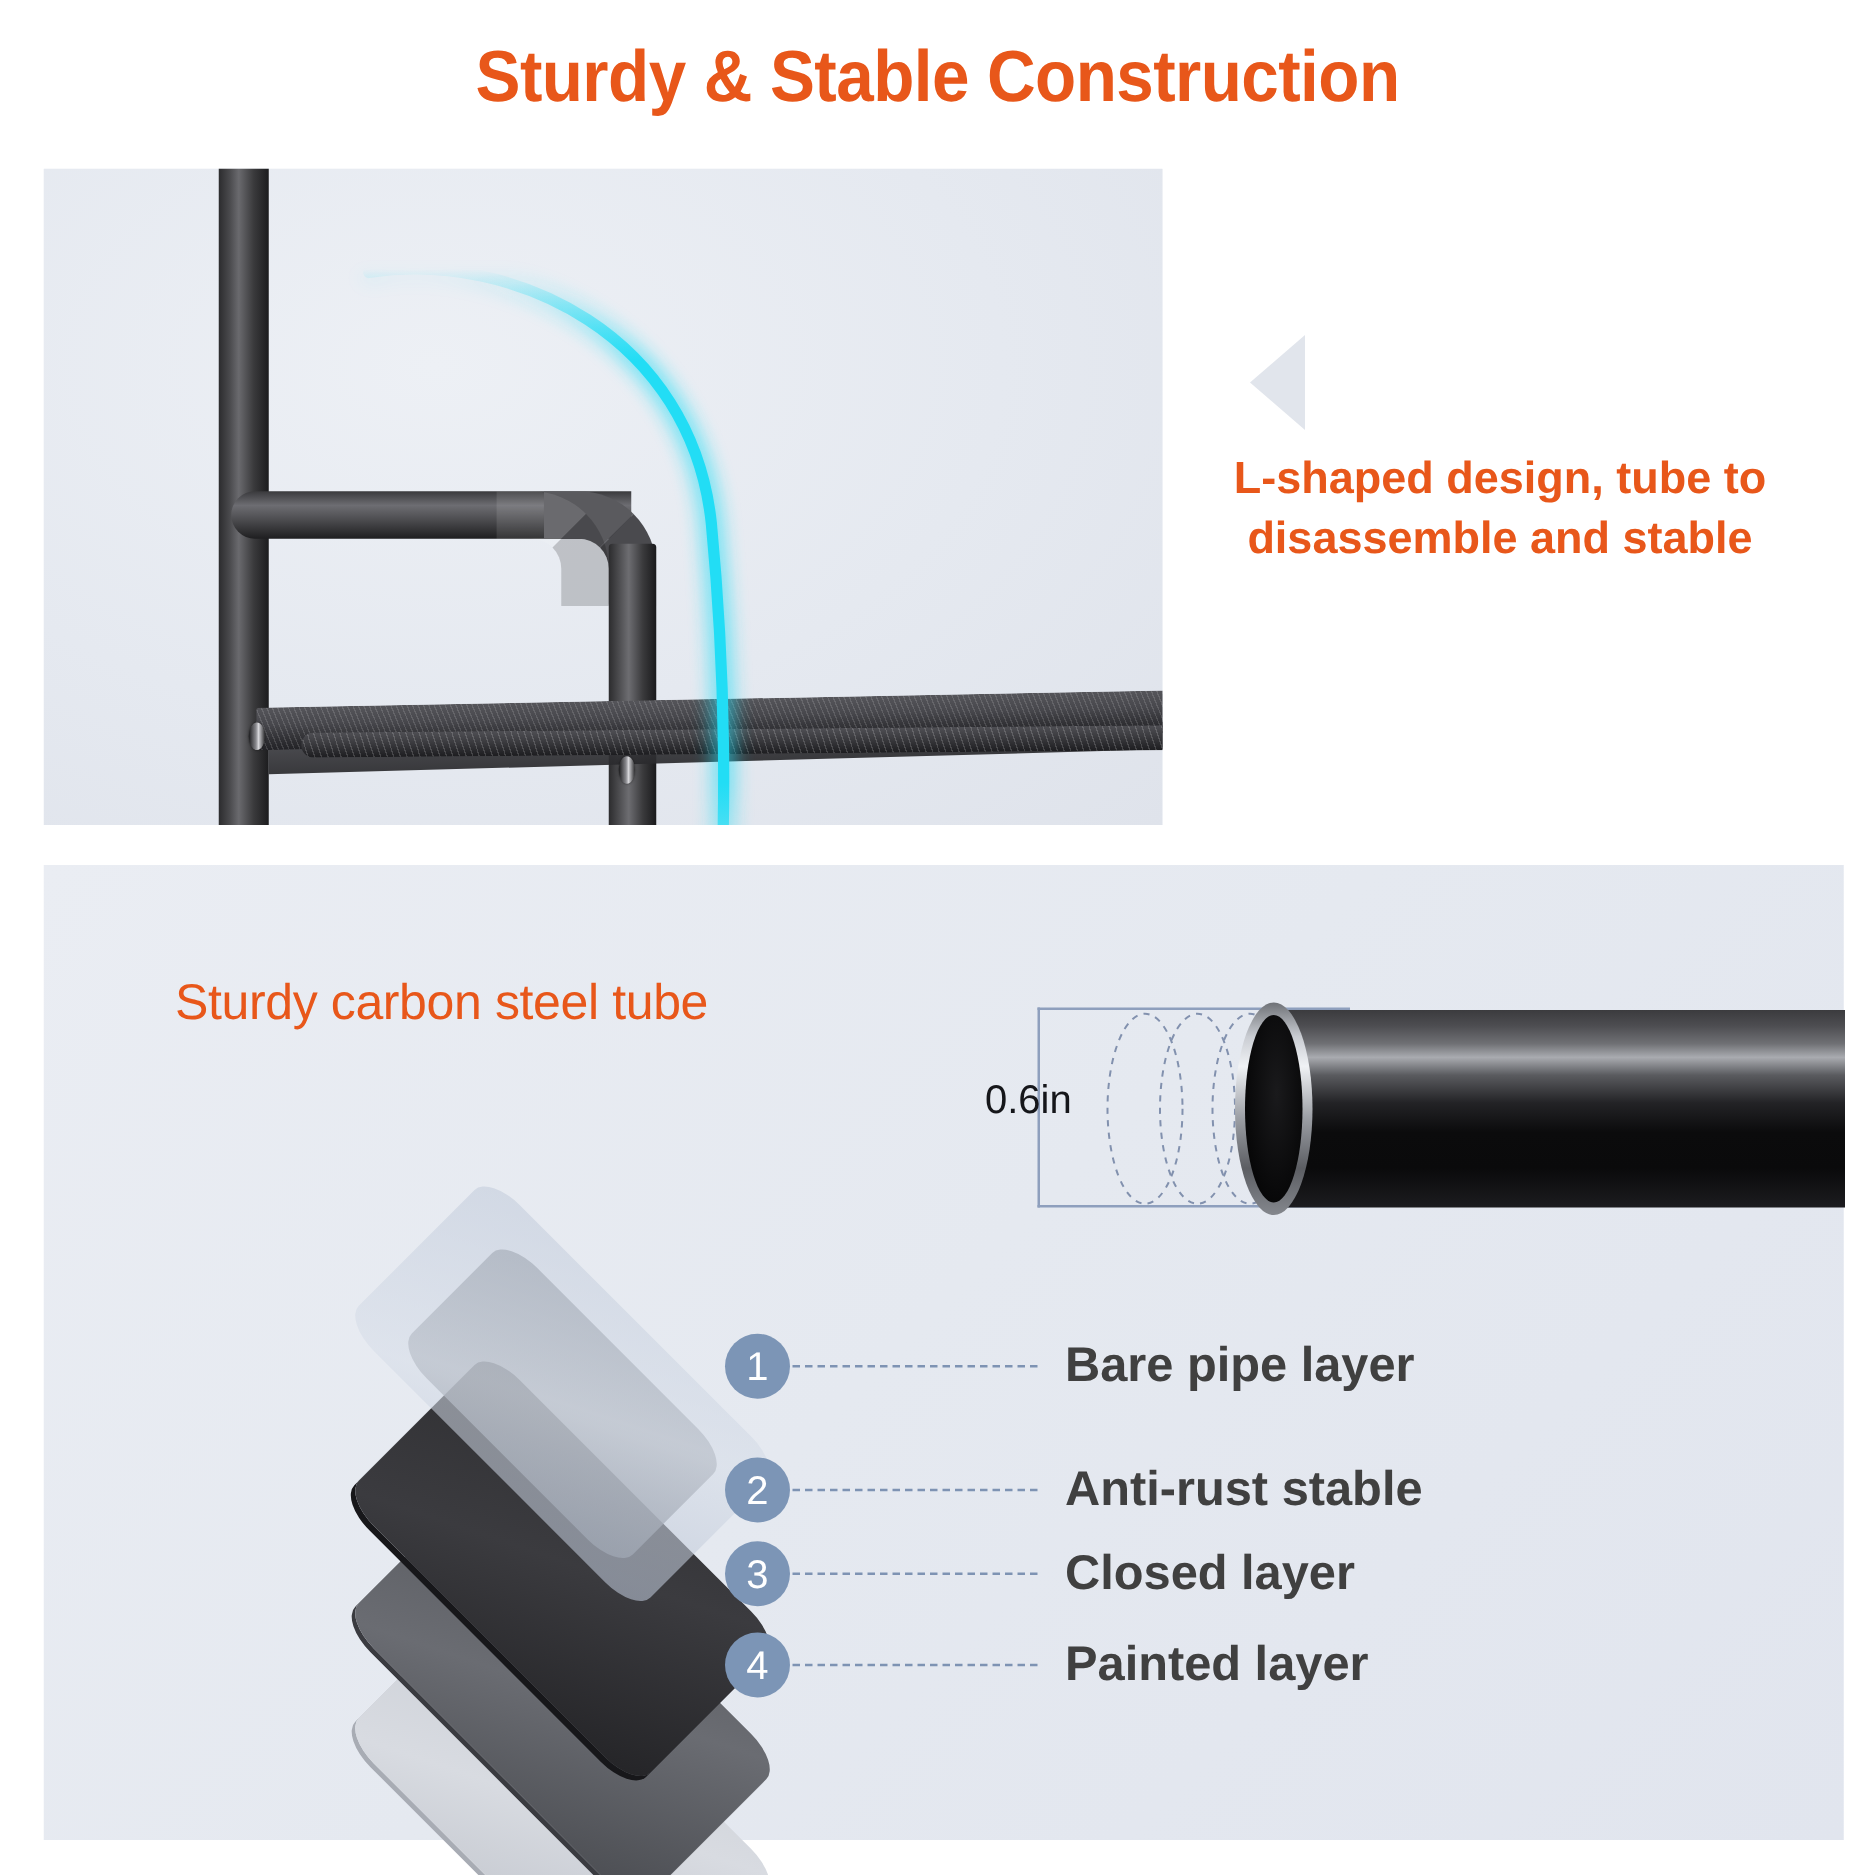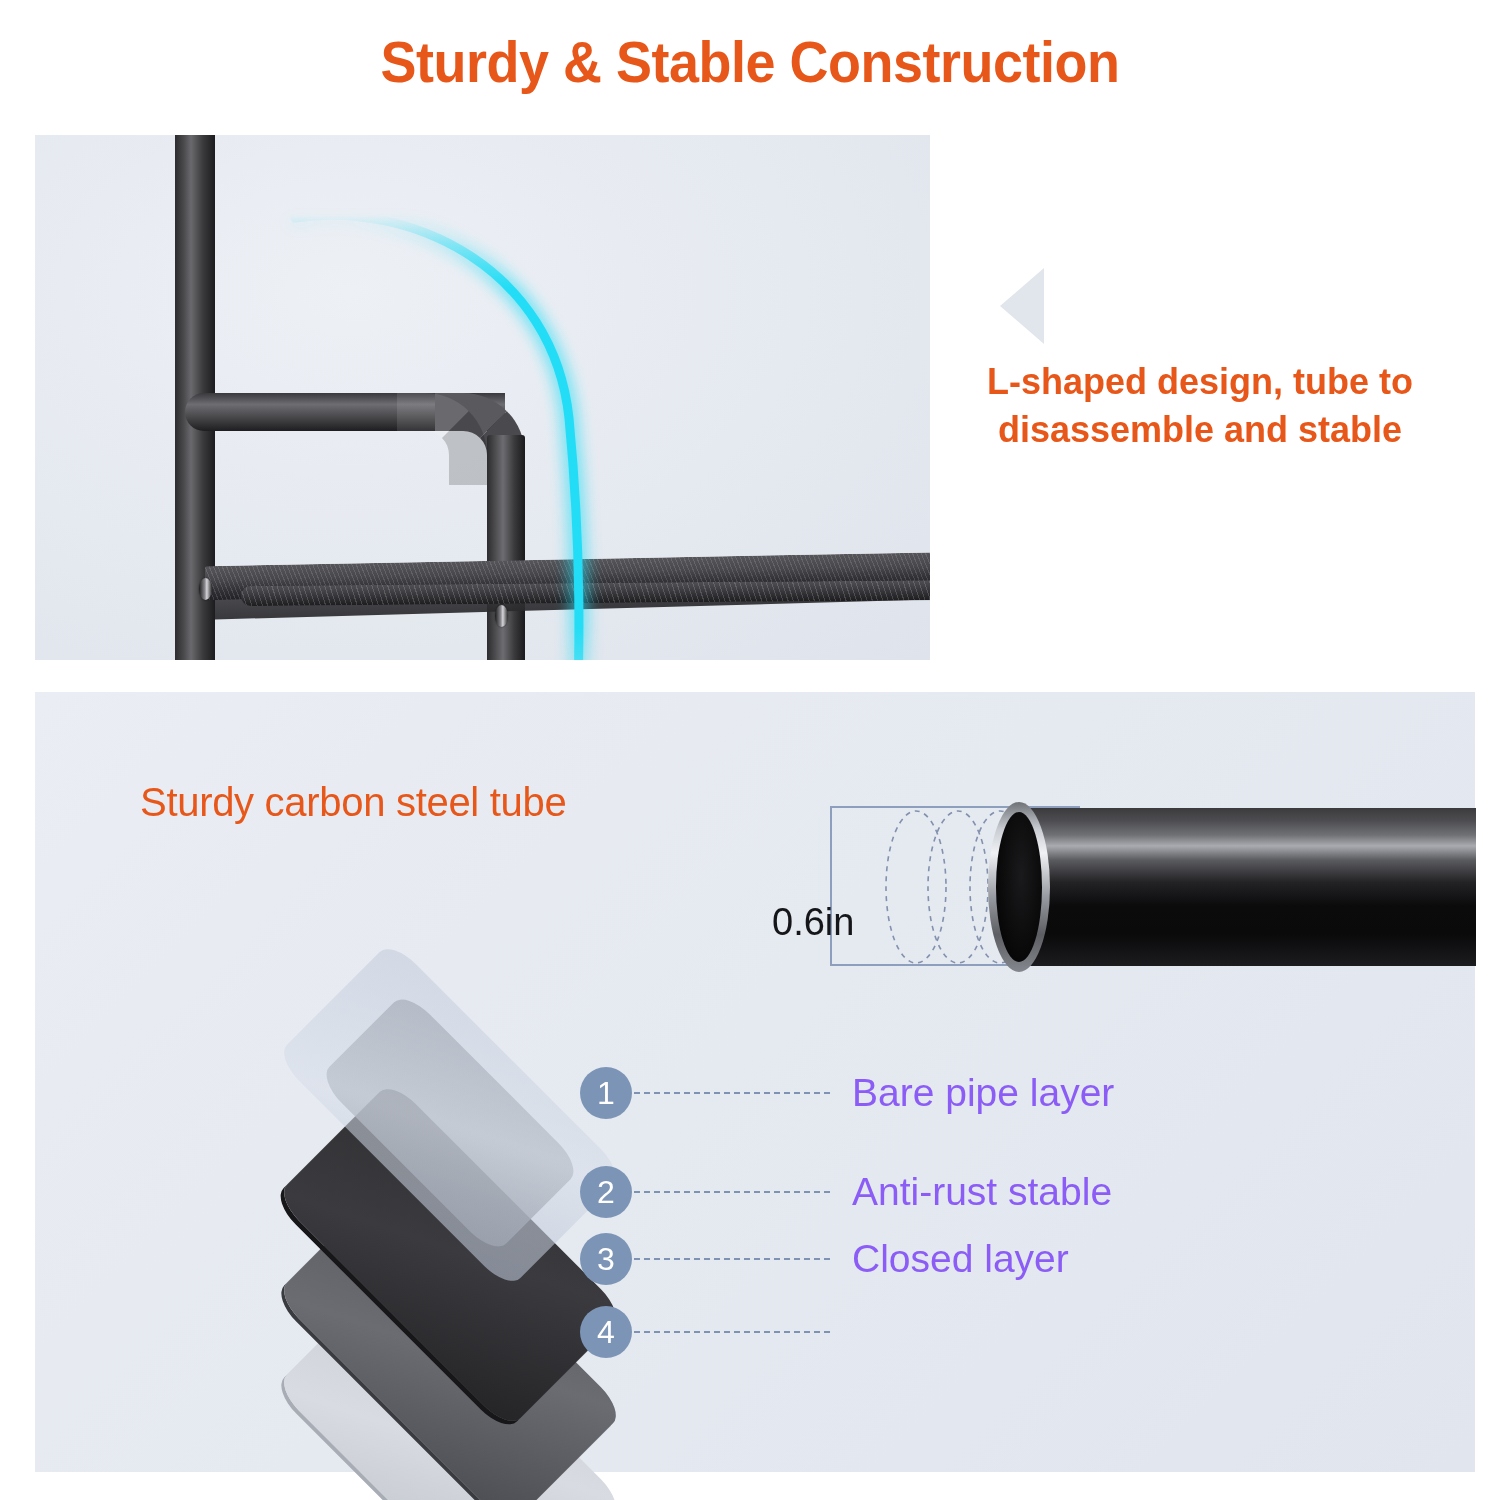--- a/index.html
+++ b/index.html
@@ -221,25 +221,24 @@
     top: 806px;
     width: 250px;
     height: 160px;
     border-left: 2px solid #8e9fbd;
     border-top: 2px solid #8e9fbd;
     border-bottom: 2px solid #8e9fbd;
     box-sizing: border-box;
   }
   .dim-label {
     position: absolute;
-    left: 772px;
+    left: 788px;
     top: 861px;
-    font-size: 38px;
+    font-size: 32px;
     color: #15161a;
-    margin-top: 40px;
   }
   .ellipse-ghosts {
     position: absolute;
     left: 870px;
     top: 806px;
     width: 230px;
     height: 162px;
     pointer-events: none;
   }
   .tube-body {
@@ -341,22 +340,23 @@
   .callout-line {
     width: 196px;
     height: 0;
     border-top: 2px dashed #7e93b3;
     margin-left: 2px;
     flex: none;
   }
   .callout-text {
     margin-left: 22px;
     font-size: 39px;
-    color: #8b5cf6;
+    color: #404040;
     white-space: nowrap;
+    font-weight: bold;
   }
   .callout.c1 { top: 1066px; }
   .callout.c2 { top: 1165px; }
   .callout.c3 { top: 1232px; }
   .callout.c4 { top: 1305px; }
 </style>
 </head>
 <body>
 
 <div class="page-title">Sturdy &amp; Stable Construction</div>
@@ -445,13 +445,14 @@
   <div class="callout-text">Anti-rust stable</div>
 </div>
 <div class="callout c3">
   <div class="callout-num">3</div>
   <div class="callout-line"></div>
   <div class="callout-text">Closed layer</div>
 </div>
 <div class="callout c4">
   <div class="callout-num">4</div>
   <div class="callout-line"></div>
+  <div class="callout-text">Painted layer</div>
 </div>
 
 </body></html>

